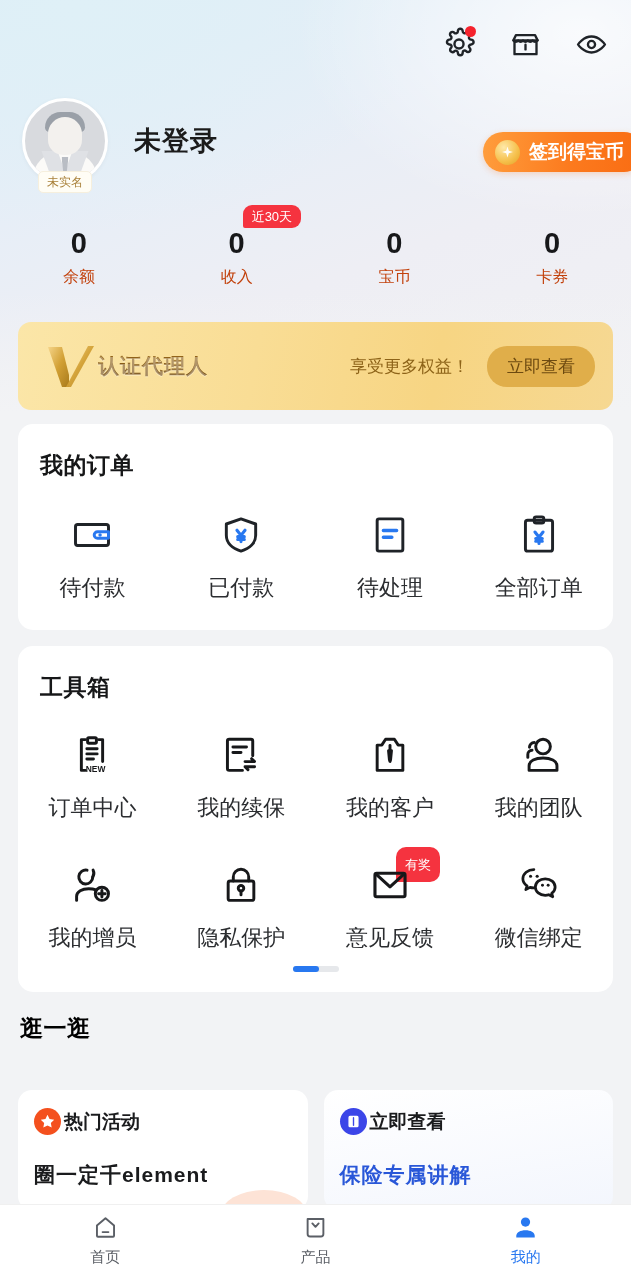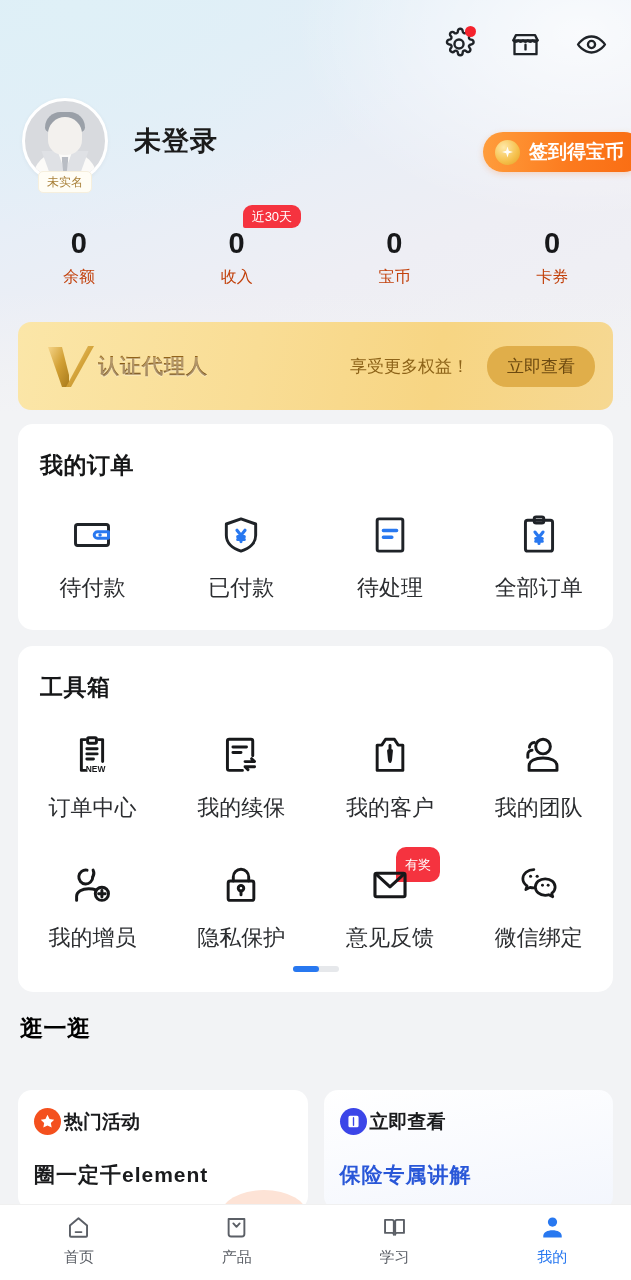--- a/index.html
+++ b/index.html
@@ -444,30 +444,20 @@
     </div>
     <div class="tab">
       <span class="tico">
         <svg width="27" height="27" viewBox="0 0 24 24" fill="none" stroke="#5b5f66" stroke-width="1.7" stroke-linecap="round" stroke-linejoin="round">
           <path d="M5 4.4h14v13.4a2.2 2.2 0 0 1-2.2 2.2H7.2A2.2 2.2 0 0 1 5 17.8z"></path>
           <path d="M9.2 8.4 12 11.4l2.8-3"></path>
         </svg>
       </span>
       <span class="tlabel">产品</span>
     </div>
-    <div class="tab">
-      <span class="tico">
-        <svg width="27" height="27" viewBox="0 0 24 24" fill="none" stroke="#5b5f66" stroke-width="1.7" stroke-linecap="round" stroke-linejoin="round">
-          <path d="M3.6 5.2h6.2c.9 0 1.6.7 1.6 1.6v11.6c0-.9-.7-1.6-1.6-1.6H3.6z"></path>
-          <path d="M20.4 5.2h-6.2c-.9 0-1.6.7-1.6 1.6v11.6c0-.9.7-1.6 1.6-1.6h6.2z"></path>
-          <path d="M12 7.4v7.2"></path>
-        </svg>
-      </span>
-      <span class="tlabel">学习</span>
-    </div>
     <div class="tab active">
       <span class="tico">
         <svg width="27" height="27" viewBox="0 0 24 24" fill="#2878f0">
           <circle cx="12" cy="7.2" r="4.1"></circle>
           <path d="M3.8 20.8v-1.4c0-3.1 3.7-5 8.2-5s8.2 1.9 8.2 5v1.4z"></path>
         </svg>
       </span>
       <span class="tlabel">我的</span>
     </div>
   </div>

